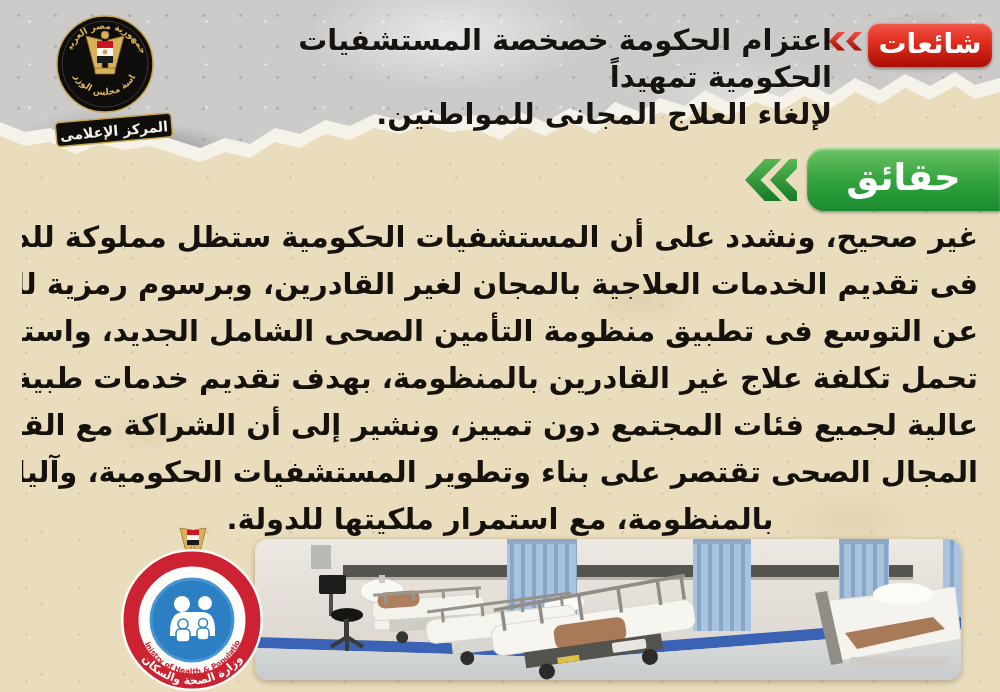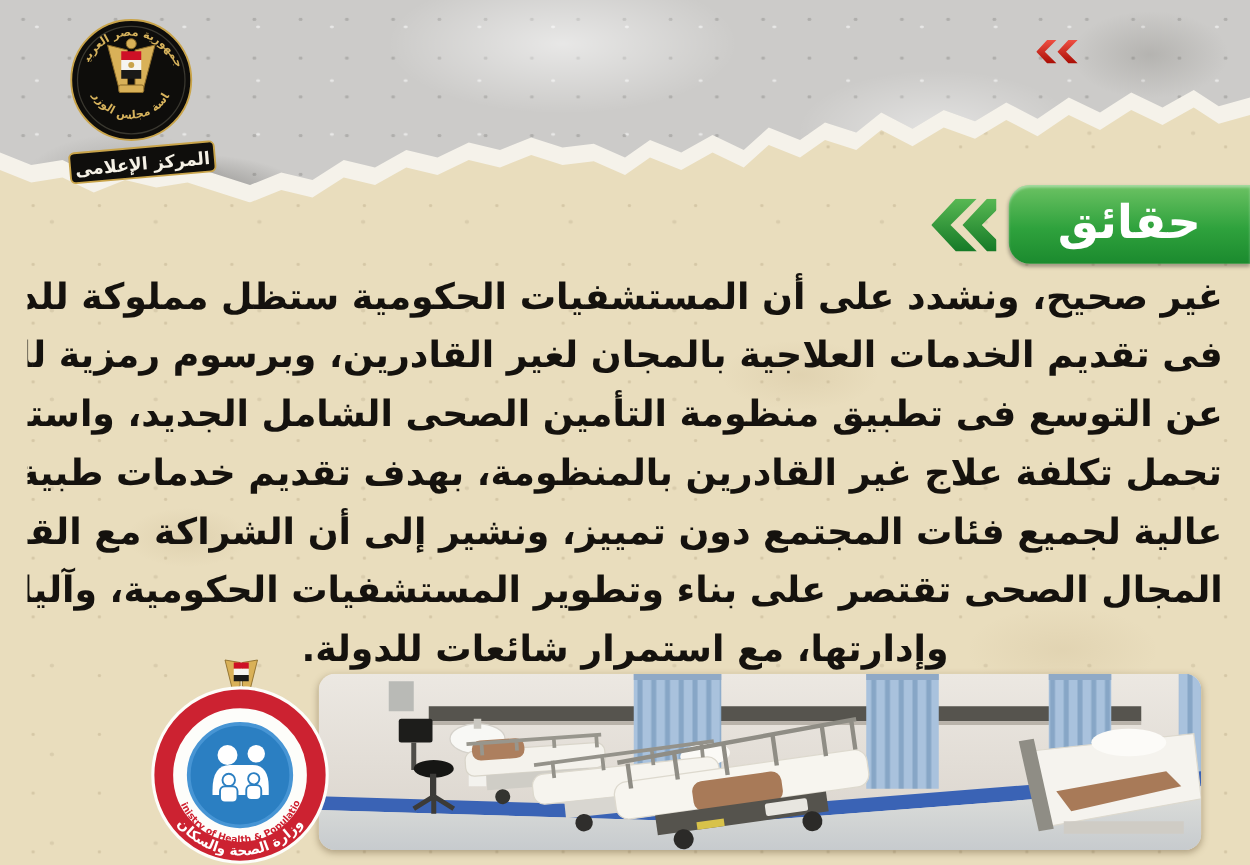--- a/index.html
+++ b/index.html
@@ -118,30 +118,37 @@
       <rect x="47" y="48" width="16" height="7" fill="#1a1a18"></rect>
       <rect x="45" y="60" width="20" height="6" rx="1.5" fill="#d9b158" stroke="#8a6a28" stroke-width="0.8"></rect>
     </g>
 
     <g transform="rotate(-5 62 123)">
       <rect x="6" y="110" width="116" height="24" rx="4" fill="#0f0e0c" stroke="#c9a44a" stroke-width="1.5"></rect>
       <text x="64" y="128" text-anchor="middle" font-size="14" font-weight="bold" fill="#f5f1e6">المركز الإعلامى</text>
     </g>
   </svg>
 
+  <div class="rumor-badge">
+    <span>شائعات</span>
+  </div>
   <svg class="rumor-chevrons" width="34" height="30" viewBox="0 0 34 30">
     <defs>
       <linearGradient id="redG" x1="0" y1="0" x2="0" y2="1">
         <stop offset="0" stop-color="#ef4f42"></stop>
           <stop offset="1" stop-color="#a90e05"></stop>
       </linearGradient>
     </defs>
     <polygon points="14,0 26,0 11,15 26,30 14,30 0,15" fill="url(#redG)" transform="translate(0,0) scale(0.62)"></polygon>
     <polygon points="14,0 26,0 11,15 26,30 14,30 0,15" fill="url(#redG)" transform="translate(17,0) scale(0.62)"></polygon>
   </svg>
+  <div class="rumor-text">
+    <div>اعتزام الحكومة خصخصة المستشفيات الحكومية تمهيداً</div>
+    <div>لإلغاء العلاج المجانى للمواطنين.</div>
+  </div>
 
   <div class="facts-badge">
     <span>حقائق</span>
   </div>
   <svg class="facts-chevrons" width="52" height="44" viewBox="0 0 52 44">
     <defs>
       <linearGradient id="grnG" x1="0" y1="0" x2="0" y2="1">
         <stop offset="0" stop-color="#58b853"></stop>
           <stop offset="1" stop-color="#157a27"></stop>
       </linearGradient>
@@ -150,21 +157,21 @@
     <polygon points="14,0 26,0 11,15 26,30 14,30 0,15" fill="url(#grnG)" transform="translate(25,0) scale(1.4)"></polygon>
   </svg>
 
   <div class="facts-body">
     <div class="bline">غير صحيح، ونشدد على أن المستشفيات الحكومية ستظل مملوكة للدولة، مع استمرارها</div>
     <div class="bline">فى تقديم الخدمات العلاجية بالمجان لغير القادرين، وبرسوم رمزية للقادرين، فضلاً</div>
     <div class="bline">عن التوسع فى تطبيق منظومة التأمين الصحى الشامل الجديد، واستمرار الدولة فى</div>
     <div class="bline">تحمل تكلفة علاج غير القادرين بالمنظومة، بهدف تقديم خدمات طبية ذات جودة</div>
     <div class="bline">عالية لجميع فئات المجتمع دون تمييز، ونشير إلى أن الشراكة مع القطاع الخاص فى</div>
     <div class="bline">المجال الصحى تقتصر على بناء وتطوير المستشفيات الحكومية، وآليات تشغيلها</div>
-    <div class="bline last">وإدارتها، مع استمرار شائعات للدولة.</div>
+    <div class="bline last">بالمنظومة، مع استمرار ملكيتها للدولة.</div>
   </div>
 
   <div class="photo-wrap">
     <svg width="706" height="141" viewBox="0 0 706 141">
       <defs>
         <linearGradient id="wallG" x1="0" y1="0" x2="0" y2="1">
           <stop offset="0" stop-color="#ece8e2"></stop>
             <stop offset="1" stop-color="#d9d3cb"></stop>
         </linearGradient>
         <linearGradient id="floorG" x1="0" y1="0" x2="0" y2="1">

